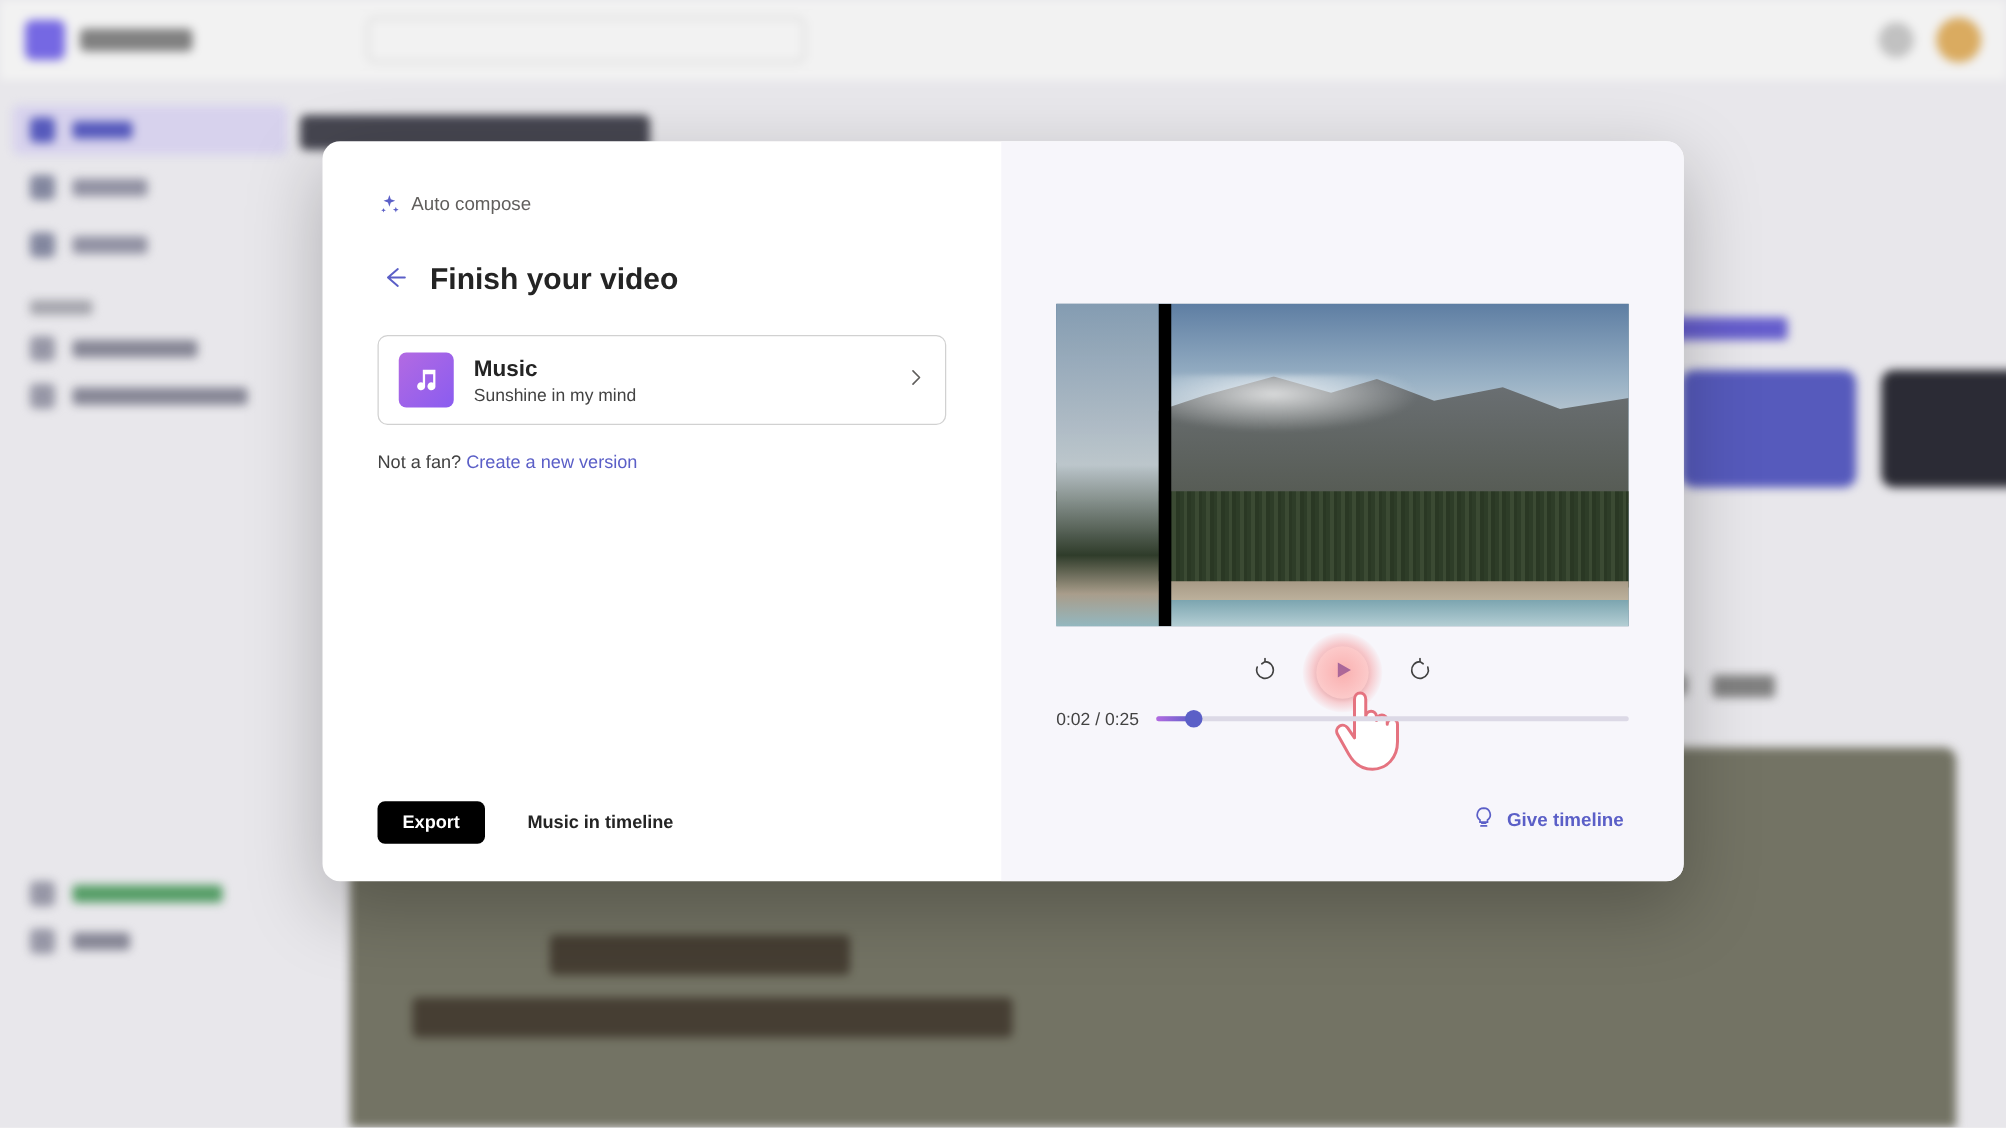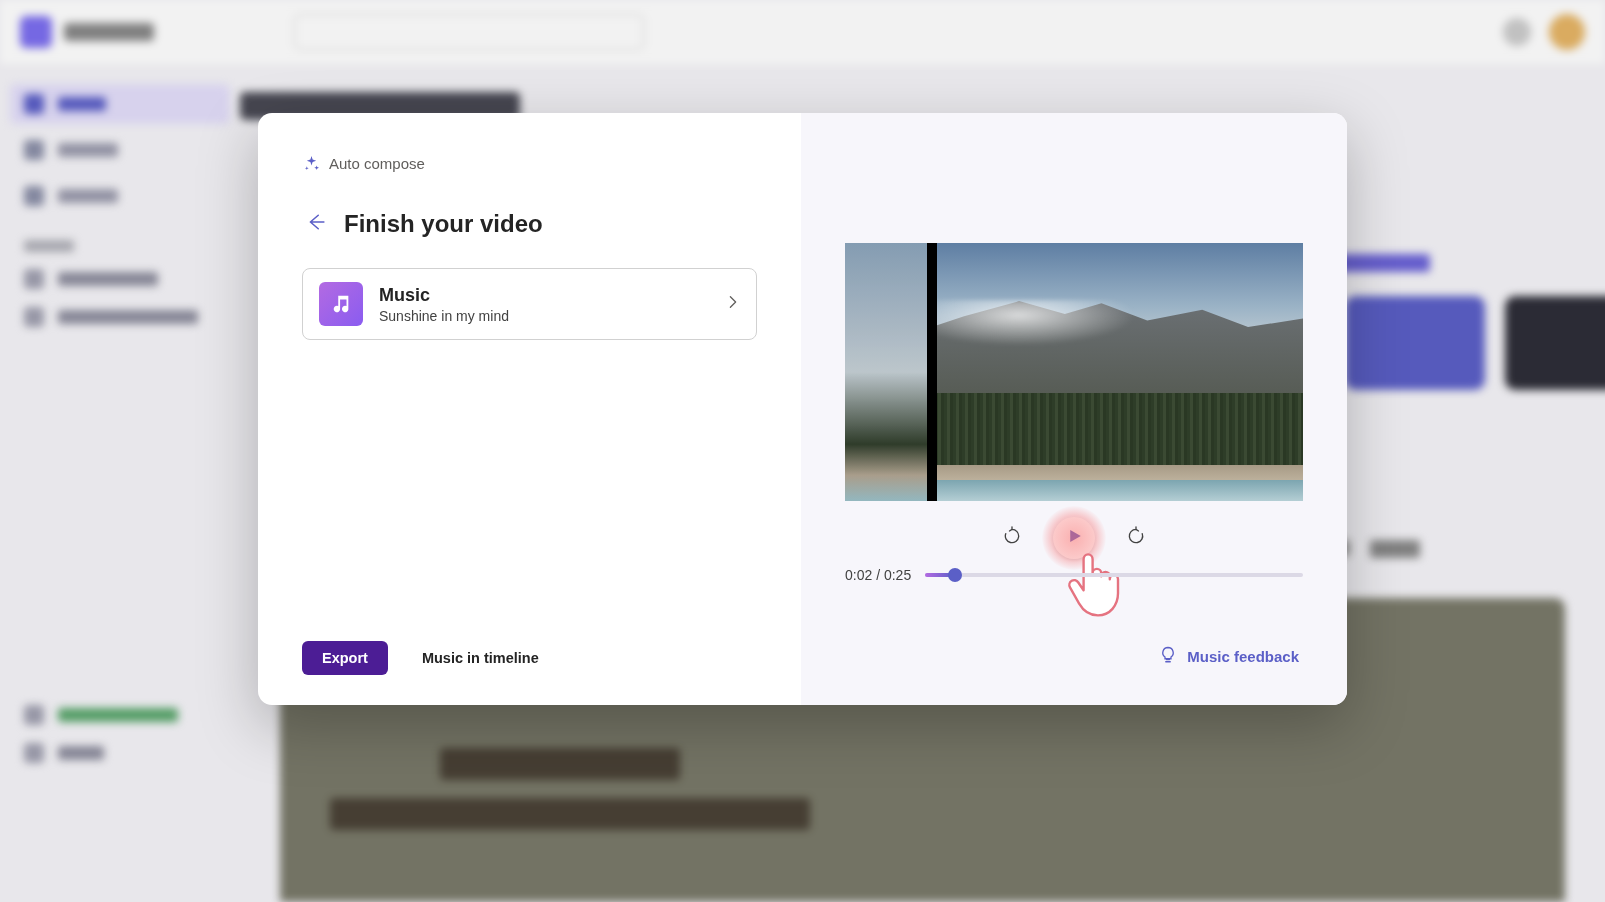--- a/index.html
+++ b/index.html
@@ -178,21 +178,21 @@
       align-items: center;
     }
     .btn {
       padding: 9px 20px;
       border-radius: 6px;
       font-size: 14.5px;
       font-weight: 600;
       border: none;
       cursor: pointer;
     }
-    .btn-primary { background: #4c1d95; color: #fff; }
+    .btn-primary { background: #000000; color: #fff; }
     .btn-secondary { background: transparent; color: #242424; }
 
     
     .modal-right {
       flex: 1;
       background: #f7f6fb;
       display: flex;
       flex-direction: column;
       align-items: center;
       padding: 130px 44px 30px;
@@ -372,20 +372,23 @@
           <div class="music-label">Music</div>
           <div class="music-sub">Sunshine in my mind</div>
         </div>
         <div class="music-chevron">
           <svg width="14" height="14" viewBox="0 0 16 16">
               <path d="M5 2 L11 8 L5 14" stroke="currentColor" stroke-width="1.5" fill="none" stroke-linecap="round" stroke-linejoin="round"></path>
             </svg>
         </div>
       </div>
 
+      <div class="notfan-row">
+        <span>Not a fan? </span><a>Create a new version</a>
+      </div>
 
       <div class="modal-footer">
         <button class="btn btn-primary">Export</button>
         <button class="btn btn-secondary">Music in timeline</button>
       </div>
     </div>
 
     <div class="modal-right">
       <div class="preview">
         <div class="sky"></div>
@@ -436,18 +439,18 @@
           <div class="progress-thumb" style="left: 8%;"></div>
         </div>
       </div>
 
       <div class="feedback-btn">
         <span>
           <svg width="18" height="18" viewBox="0 0 24 24">
               <path fill="none" stroke="currentColor" stroke-width="1.8" stroke-linecap="round" d="M9 21h6M10 18h4M12 2a7 7 0 0 0-4 12.7V17h8v-2.3A7 7 0 0 0 12 2z"></path>
             </svg>
         </span>
-        <span>Music feedback</span>
+        <span>Give timeline</span>
       </div>
 
     </div>
   </div>
 </div>
 
 </body></html>

